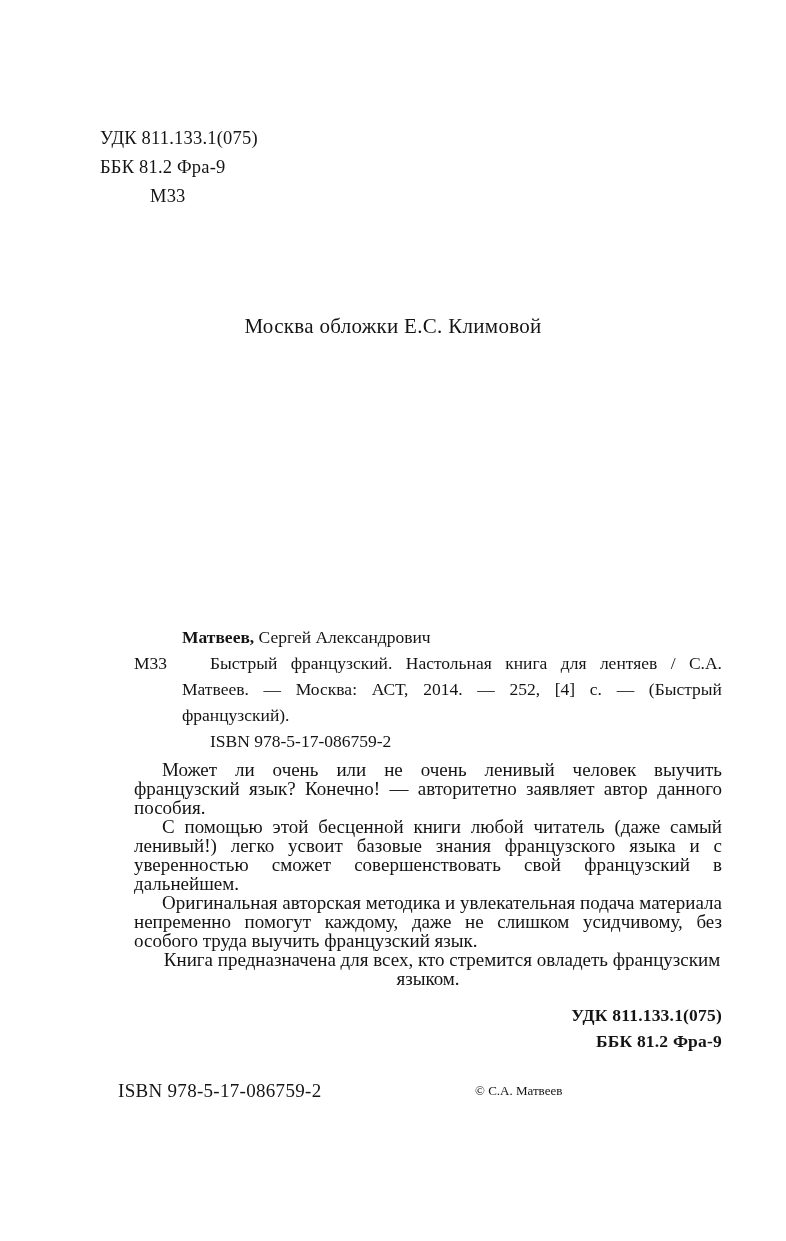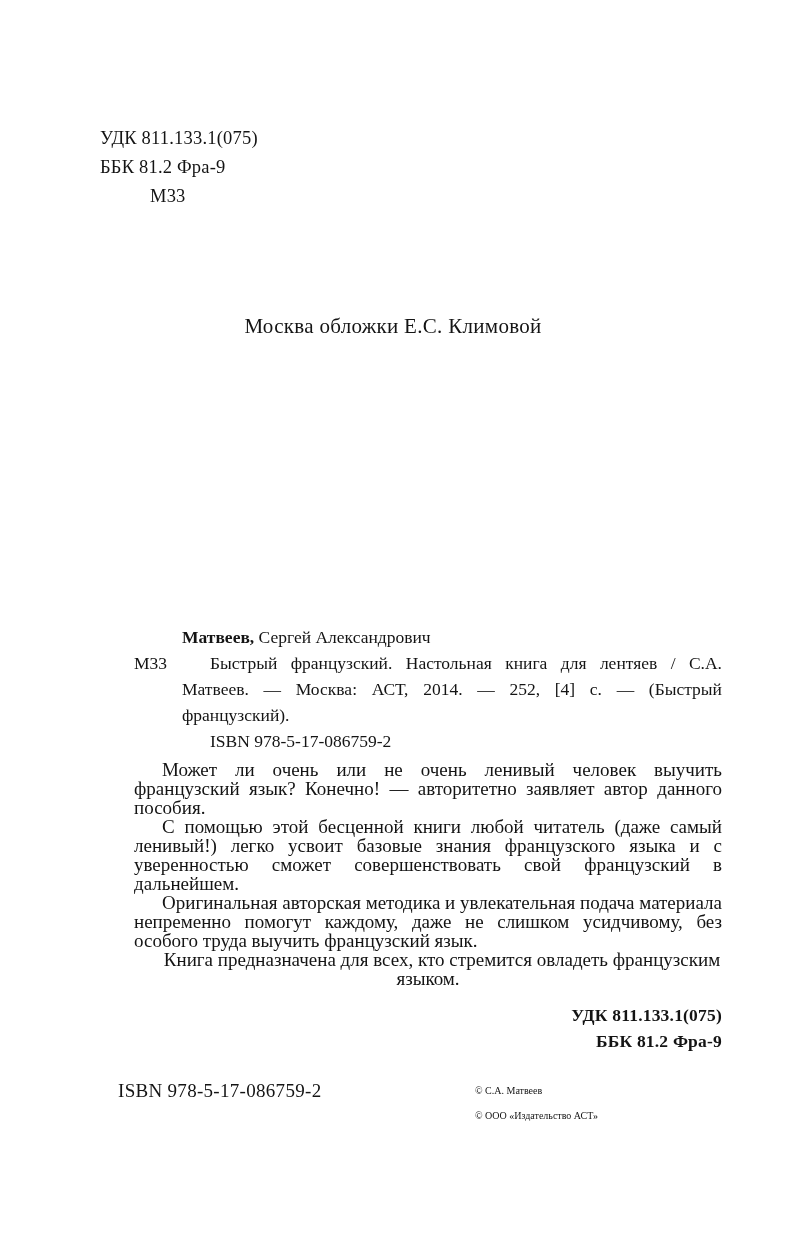--- a/index.html
+++ b/index.html
@@ -109,21 +109,21 @@
   .isbn-bottom {
     font-size: 19px;
     line-height: 26px;
     letter-spacing: 0.3px;
     flex: 0 0 auto;
   }
   .copyright-col {
     position: absolute;
     left: 357px;
     top: 0;
-    font-size: 10px;
+    font-size: 13px;
     line-height: 25px;
   }
 </style>
 </head>
 <body>
 
 <div class="page">
 
   <div class="top-codes">
     <div>УДК 811.133.1(075)</div>
@@ -159,17 +159,16 @@
       <div>УДК 811.133.1(075)</div>
       <div>ББК 81.2 Фра-9</div>
     </div>
 
   </div>
 
   <div class="bottom-row">
     <div class="isbn-bottom">ISBN 978-5-17-086759-2</div>
     <div class="copyright-col">
       <div>© С.А. Матвеев</div>
-      <div>© ООО «Издательство АСТ»</div>
     </div>
   </div>
 
 </div>
 
 </body></html>

